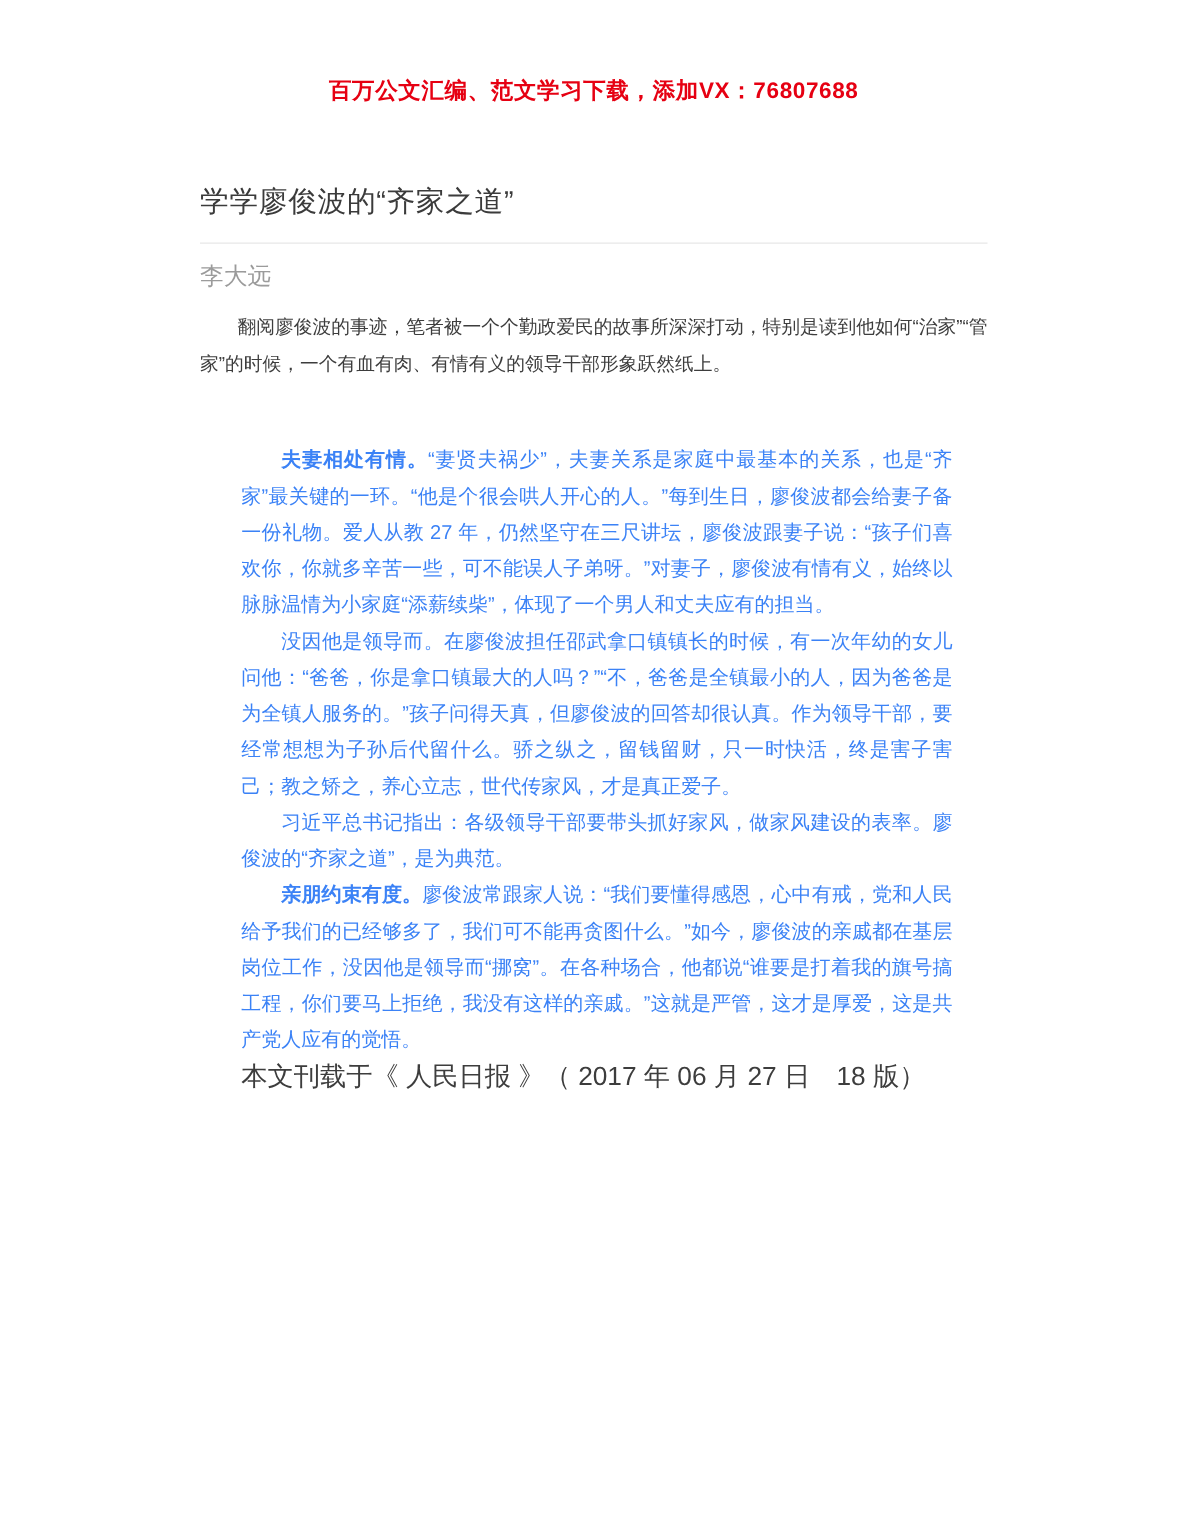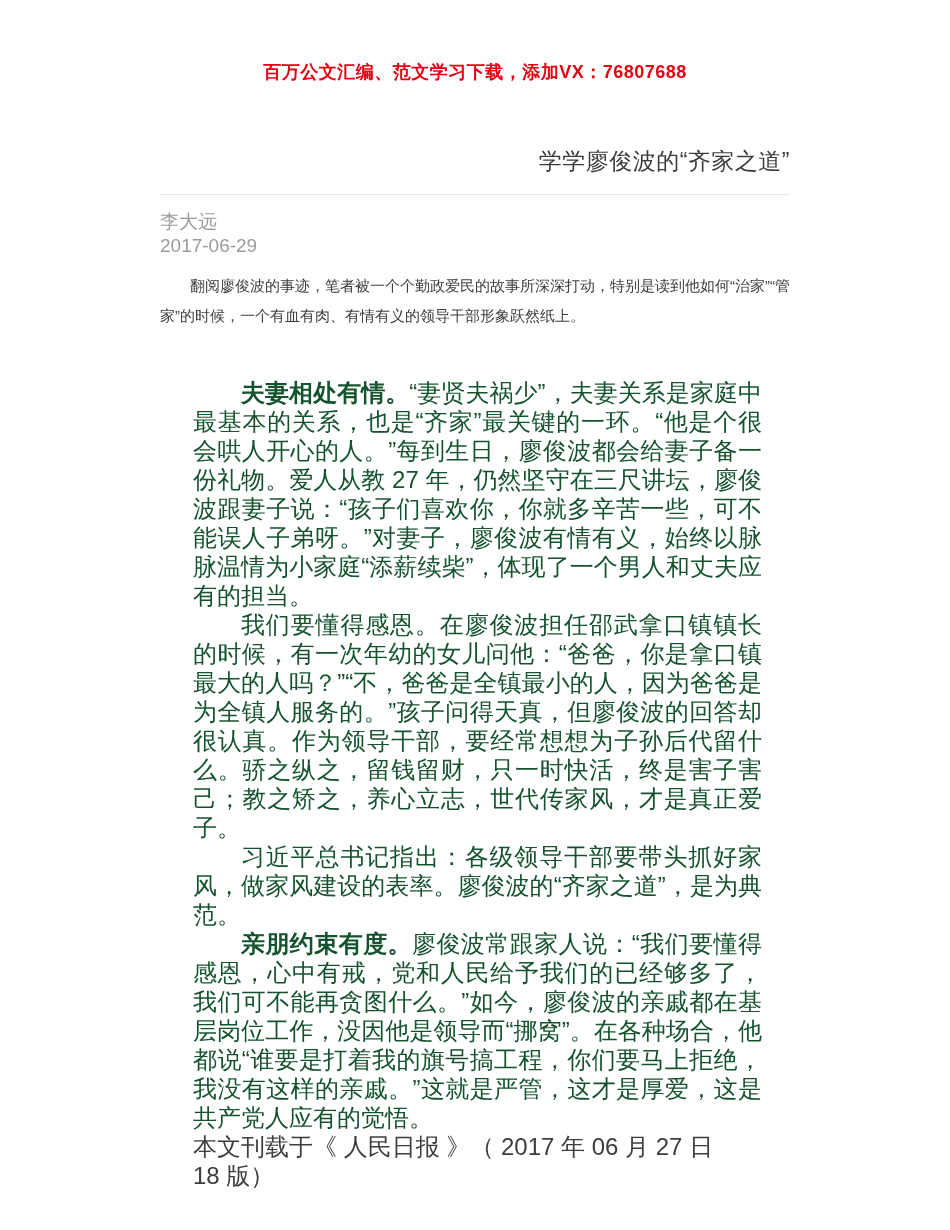--- a/index.html
+++ b/index.html
@@ -28,21 +28,20 @@
   }
   .content {
     padding: 0 160px;
   }
   .title {
     margin: 62px 0 0 0;
     font-size: 23px;
     font-weight: 400;
     color: #3b3b3b;
     letter-spacing: 0.5px;
-    text-align: right;
   }
   .rule {
     border: none;
     border-top: 1px solid #e7e7e7;
     margin: 17px 0 15px 0;
   }
   .byline {
     color: #9b9b9b;
     font-size: 19px;
     line-height: 24px;
@@ -53,62 +52,61 @@
     line-height: 30px;
     color: #3d3d3d;
     text-indent: 2em;
     text-align: justify;
   }
   .block {
     margin: 47px 28px 0 33px;
   }
   .para {
     margin: 0;
-    font-size: 24px;
+    font-size: 16px;
     line-height: 29px;
-    color: #14532d;
+    color: #3b82f6;
     text-indent: 2em;
     text-align: justify;
   }
   strong.lead {
     font-weight: 700;
   }
   .source {
     margin: 0;
-    font-size: 24px;
+    font-size: 21px;
     line-height: 29px;
     color: #3d3d3d;
     text-indent: 0;
   }
 </style>
 </head>
 <body>
 
 <div class="page">
 
   <div class="banner" style="color: rgb(230, 0, 18);">百万公文汇编、范文学习下载，添加VX：76807688</div>
 
   <div class="content">
 
     <h1 class="title">学学廖俊波的“齐家之道”</h1>
 
     <hr class="rule">
 
     <div class="byline">
       <div class="author">李大远</div>
-      <div class="date">2017-06-29</div>
     </div>
 
     <p class="intro">翻阅廖俊波的事迹，笔者被一个个勤政爱民的故事所深深打动，特别是读到他如何“治家”“管家”的时候，一个有血有肉、有情有义的领导干部形象跃然纸上。</p>
 
     <div class="block">
 
       <p class="para"><strong class="lead">夫妻相处有情。</strong><span>“妻贤夫祸少”，夫妻关系是家庭中最基本的关系，也是“齐家”最关键的一环。“他是个很会哄人开心的人。”每到生日，廖俊波都会给妻子备一份礼物。爱人从教 27 年，仍然坚守在三尺讲坛，廖俊波跟妻子说：“孩子们喜欢你，你就多辛苦一些，可不能误人子弟呀。”对妻子，廖俊波有情有义，始终以脉脉温情为小家庭“添薪续柴”，体现了一个男人和丈夫应有的担当。</span></p>
 
-      <p class="para"><span class="lead">我们要懂得感恩。</span><span>在廖俊波担任邵武拿口镇镇长的时候，有一次年幼的女儿问他：“爸爸，你是拿口镇最大的人吗？”“不，爸爸是全镇最小的人，因为爸爸是为全镇人服务的。”孩子问得天真，但廖俊波的回答却很认真。作为领导干部，要经常想想为子孙后代留什么。骄之纵之，留钱留财，只一时快活，终是害子害己；教之矫之，养心立志，世代传家风，才是真正爱子。</span></p>
+      <p class="para"><span class="lead">没因他是领导而。</span><span>在廖俊波担任邵武拿口镇镇长的时候，有一次年幼的女儿问他：“爸爸，你是拿口镇最大的人吗？”“不，爸爸是全镇最小的人，因为爸爸是为全镇人服务的。”孩子问得天真，但廖俊波的回答却很认真。作为领导干部，要经常想想为子孙后代留什么。骄之纵之，留钱留财，只一时快活，终是害子害己；教之矫之，养心立志，世代传家风，才是真正爱子。</span></p>
 
       <p class="para"><span>习近平总书记指出：各级领导干部要带头抓好家风，做家风建设的表率。廖俊波的“齐家之道”，是为典范。</span></p>
 
       <p class="para"><strong class="lead">亲朋约束有度。</strong><span>廖俊波常跟家人说：“我们要懂得感恩，心中有戒，党和人民给予我们的已经够多了，我们可不能再贪图什么。”如今，廖俊波的亲戚都在基层岗位工作，没因他是领导而“挪窝”。在各种场合，他都说“谁要是打着我的旗号搞工程，你们要马上拒绝，我没有这样的亲戚。”这就是严管，这才是厚爱，这是共产党人应有的觉悟。</span></p>
 
       <p class="source">本文刊载于《 人民日报 》（ 2017 年 06 月 27 日　18 版）</p>
 
     </div>
 
   </div>

